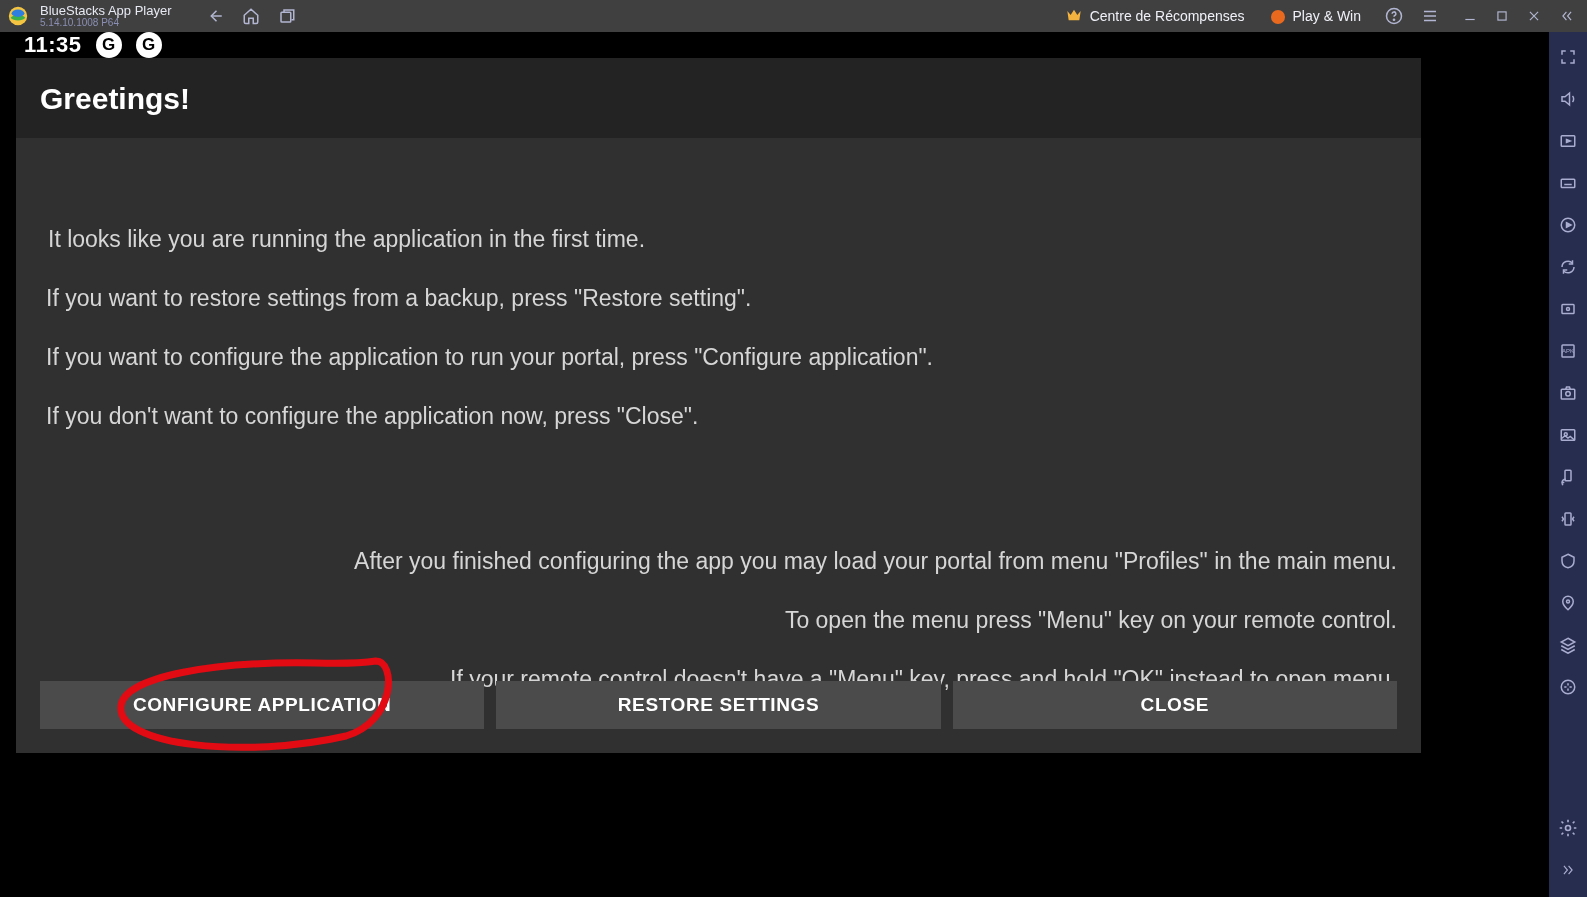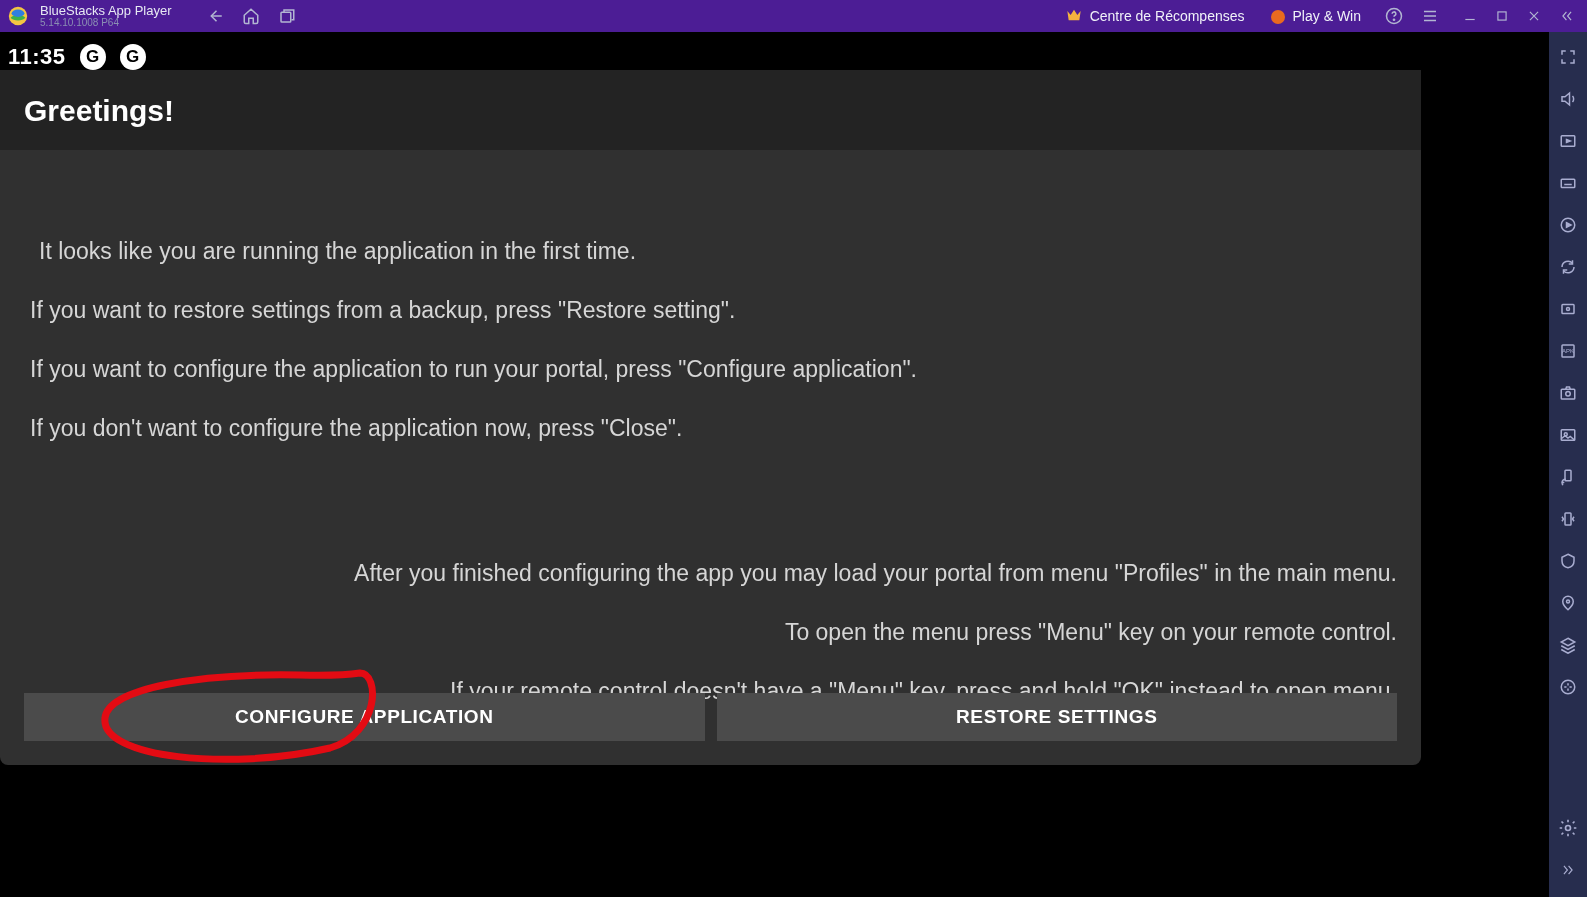--- a/index.html
+++ b/index.html
@@ -1,20 +1,20 @@
 <!DOCTYPE html>
 <html><head>
 <meta charset="utf-8">
 <style>
   * { box-sizing: border-box; margin: 0; padding: 0; }
   html, body { width: 1587px; height: 897px; overflow: hidden; font-family: Arial, Helvetica, sans-serif; background:#000; }
   
   .titlebar {
     height: 32px;
-    background: #4c1d95;
+    background: #404040;
     display: flex;
     align-items: center;
     color: #d5d7e5;
     font-size: 13px;
     padding: 0 6px;
     gap: 6px;
   }
   .logo-icon {
     width: 24px; height: 24px; display:flex; align-items:center; justify-content:center;
   }
@@ -36,37 +36,36 @@
     height: 34px; background:#000; display:flex; align-items:center; color:#fff;
     padding: 0 8px; gap:14px; font-weight:600;
   }
   .clock { font-size:22px; letter-spacing:0.5px; font-weight:700; }
   .g-badge {
     width:26px; height:26px; border-radius:50%; background:#fff; color:#000;
     display:flex; align-items:center; justify-content:center; font-weight:800; font-size:17px;
   }
   
   .main-wrap {
-    position:absolute; top:44px; left:0; width:1421px; height:688px;
-    display:flex; flex-direction:column;
+    position:absolute; top:32px; left:0; width:1421px; height:688px;
+    display:flex; flex-direction:column;padding-left:16px;
   }
   .content {
     flex:1; background:#303030; position:relative; color:#dcdcdc;
     padding: 0 24px;
-    border-radius: 8px;
   }
   .greeting-bar {
     background:#232323; margin: 0 -24px; padding: 24px 24px 22px 24px;
   }
   .greeting-bar h1 { color:#fff; font-size:30px; font-weight:800; }
   .body-text {
     font-size:23px; line-height:1.28; color:#d6d6d6; padding-top:28px;
     white-space:pre-line;
   }
-  .para1 .first { margin-left:15px; }
+  .para1 .first { margin-left:8px; }
   .para1 .rest { margin-left:6px; }
   .para2 { margin-top:28px; }
   .para2 div { margin-left:8px;text-align:right; }
   
   .button-row {
     position:absolute; left:24px; right:24px; bottom:24px; display:flex; gap:12px;
   }
   .big-btn {
     flex:1; height:48px; background:#4b4b4b; color:#fff; font-size:19px; font-weight:600;
     letter-spacing:0.6px; display:flex; align-items:center; justify-content:center;
@@ -198,20 +197,21 @@
       <div class="para2">
         <div> After you finished configuring the app you may load your portal from menu "Profiles" in the main menu.</div>
         <div> To open the menu press "Menu" key on your remote control.</div>
         <div> If your remote control doesn't have a "Menu" key, press and hold "OK" instead to open menu.</div>
       </div>
     </div>
 
     <div class="button-row">
       <button class="big-btn">CONFIGURE APPLICATION</button>
       <button class="big-btn">RESTORE SETTINGS</button>
+      <button class="big-btn">CLOSE</button>
     </div>
 
     <svg class="annotation" width="305" height="100" viewBox="0 0 305 100">
       <path d="M280 10 C 300 10 300 70 250 85 C 150 108 20 95 25 55 C 28 25 120 10 220 12 C 260 13 280 10 280 10" fill="none" stroke="#e30b13" stroke-width="7" stroke-linecap="round"></path>
     </svg>
   </div>
 </div>
 
 <div class="sidebar">
   <span class="sico">

